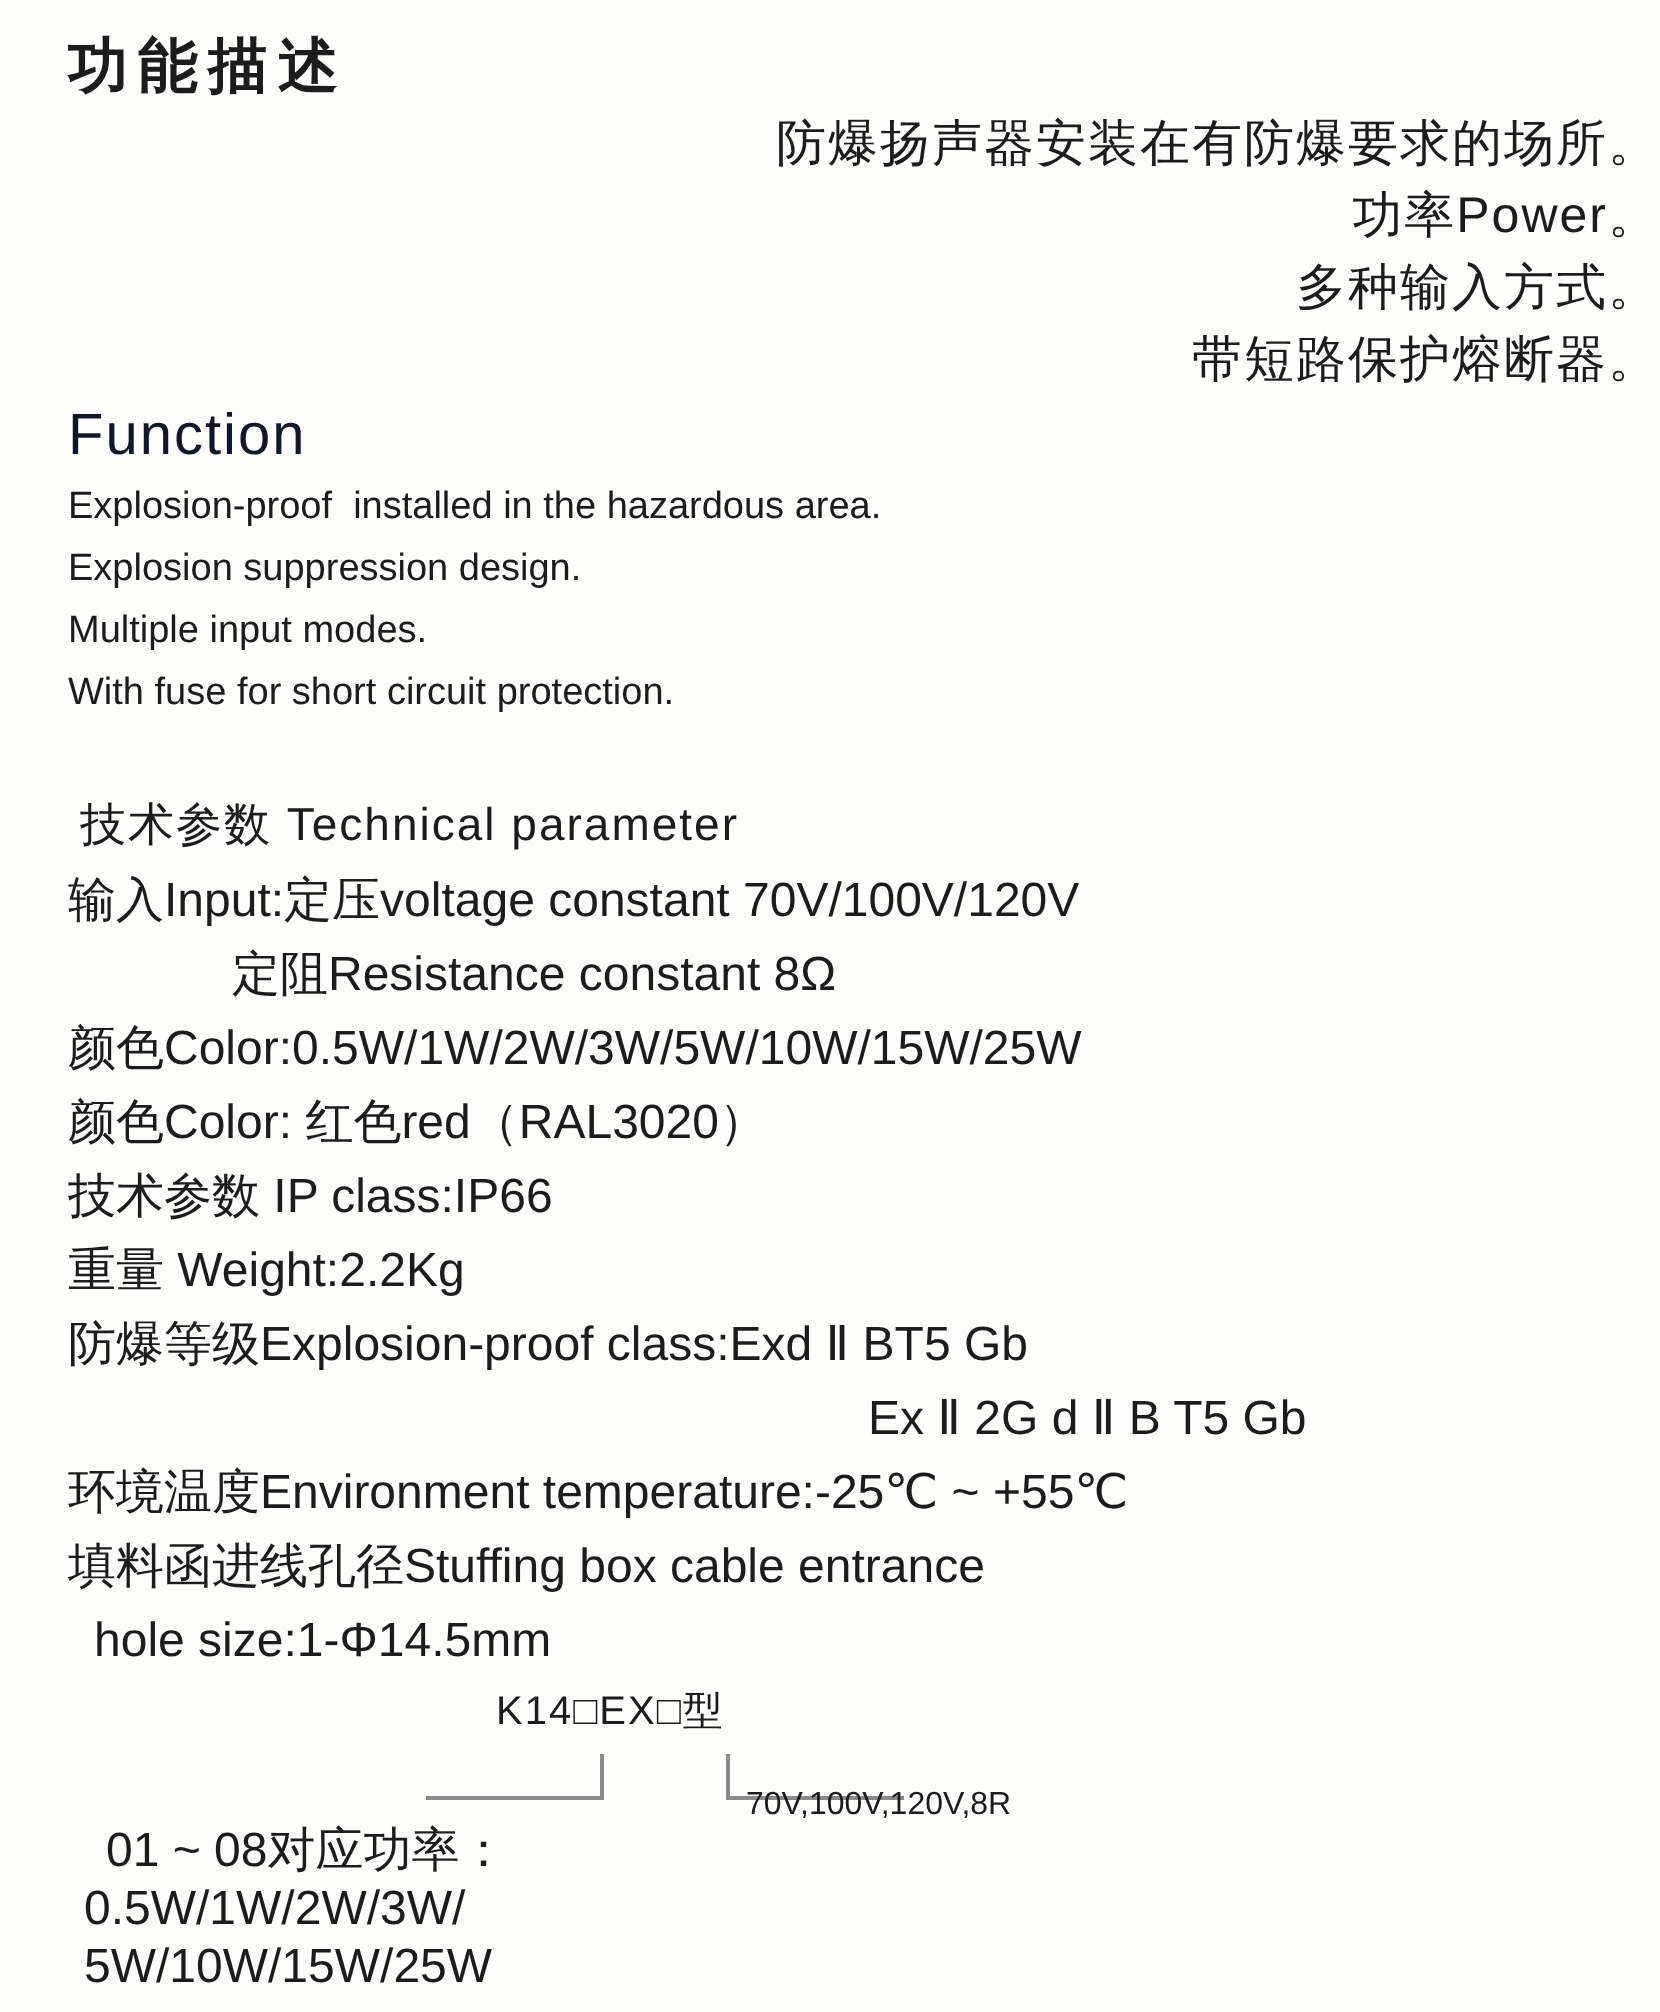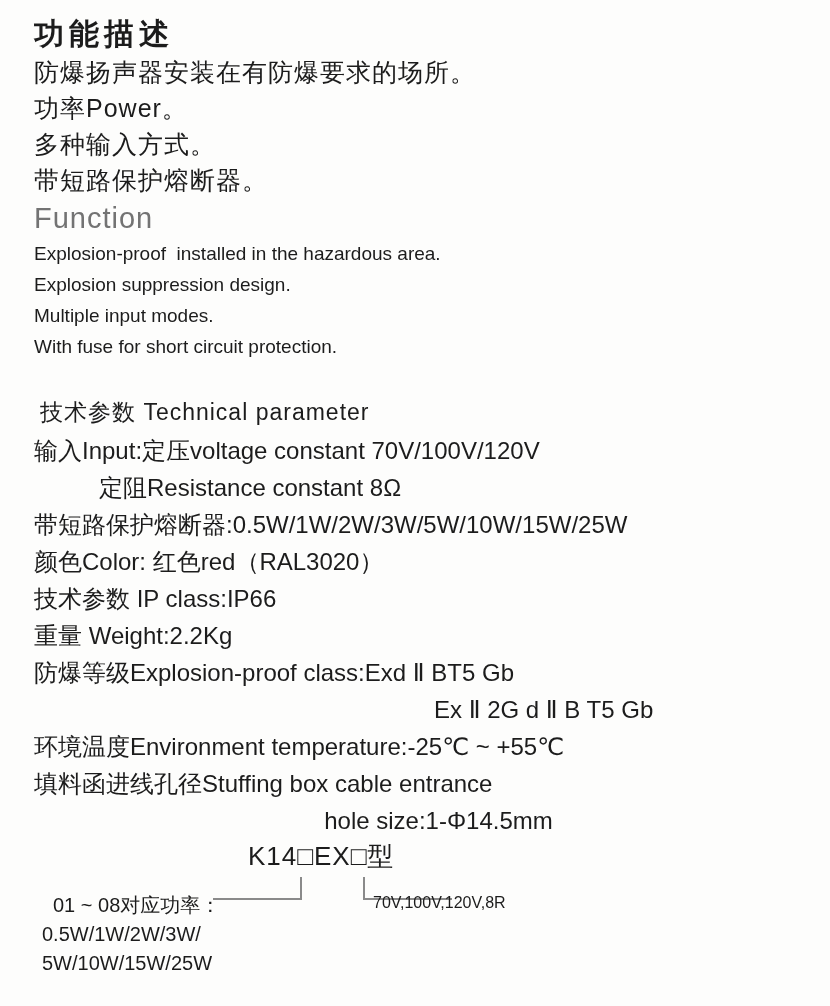--- a/index.html
+++ b/index.html
@@ -23,63 +23,64 @@
     font-weight: bold;
     letter-spacing: 5px;
     line-height: 40px;
     margin: 0;
   }
   .zh-line {
     font-size: 25px;
     line-height: 36px;
     letter-spacing: 1px;
     white-space: pre-wrap;
+    text-align: right;
   }
   .h-en {
     font-size: 29px;
     font-weight: normal;
     letter-spacing: 1px;
     line-height: 40px;
     margin: 0;
-    color: #737373;
+    color: #0f172a;
   }
   .en-line {
     font-size: 19px;
     line-height: 31px;
     white-space: pre-wrap;
   }
   .tech-heading {
     font-size: 23px;
     letter-spacing: 1px;
     line-height: 40px;
     margin: 30px 0 0 6px;
     font-weight: 500;
   }
   .spec-line {
     font-size: 24px;
     line-height: 37px;
     white-space: pre-wrap;
   }
-  .indent-resistance { margin-left: 65px; }
+  .indent-resistance { margin-left: 82px; }
   .indent-ex        { margin-left: 400px; }
-  .indent-hole      { margin-left: 13px; text-align: center;  }
+  .indent-hole      { margin-left: 13px;  }
 
   
   .diagram {
     position: absolute;
     left: 0;
     top: 839px;
     width: 830px;
     height: 167px;
   }
   .model-code {
     position: absolute;
     left: 248px;
     top: 0;
-    font-size: 26px;
+    font-size: 20px;
     line-height: 34px;
     letter-spacing: 1px;
   }
   .connector {
     position: absolute;
     top: 38px;
     width: 87px;
     height: 21px;
   }
   .connector.left {
@@ -88,22 +89,22 @@
     border-bottom: 2px solid #8a8a8a;
   }
   .connector.right {
     left: 363px;
     border-left: 2px solid #8a8a8a;
     border-bottom: 2px solid #8a8a8a;
   }
   .label-left {
     position: absolute;
     left: 42px;
-    top: 52px;
-    font-size: 20px;
+    top: 72px;
+    font-size: 24px;
     line-height: 29px;
   }
   .label-left .title { padding-left: 11px; }
   .label-right {
     position: absolute;
     left: 373px;
     top: 49px;
     font-size: 16px;
     line-height: 29px;
   }
@@ -121,21 +122,21 @@
 
   <h2 class="h-en">Function</h2>
   <div class="en-line">Explosion-proof  installed in the hazardous area.</div>
   <div class="en-line">Explosion suppression design.</div>
   <div class="en-line">Multiple input modes.</div>
   <div class="en-line">With fuse for short circuit protection.</div>
 
   <h2 class="tech-heading">技术参数 Technical parameter</h2>
   <div class="spec-line">输入Input:定压voltage constant 70V/100V/120V</div>
   <div class="spec-line indent-resistance">定阻Resistance constant 8Ω</div>
-  <div class="spec-line">带短路保护熔断器:0.5W/1W/2W/3W/5W/10W/15W/25W</div>
+  <div class="spec-line">颜色Color:0.5W/1W/2W/3W/5W/10W/15W/25W</div>
   <div class="spec-line">颜色Color: 红色red（RAL3020）</div>
   <div class="spec-line">技术参数 IP class:IP66</div>
   <div class="spec-line">重量 Weight:2.2Kg</div>
   <div class="spec-line">防爆等级Explosion-proof class:Exd Ⅱ BT5 Gb</div>
   <div class="spec-line indent-ex">Ex Ⅱ 2G d Ⅱ B T5 Gb</div>
   <div class="spec-line">环境温度Environment temperature:-25℃ ~ +55℃</div>
   <div class="spec-line">填料函进线孔径Stuffing box cable entrance</div>
   <div class="spec-line indent-hole">hole size:1-Φ14.5mm</div>
 
 </div>

